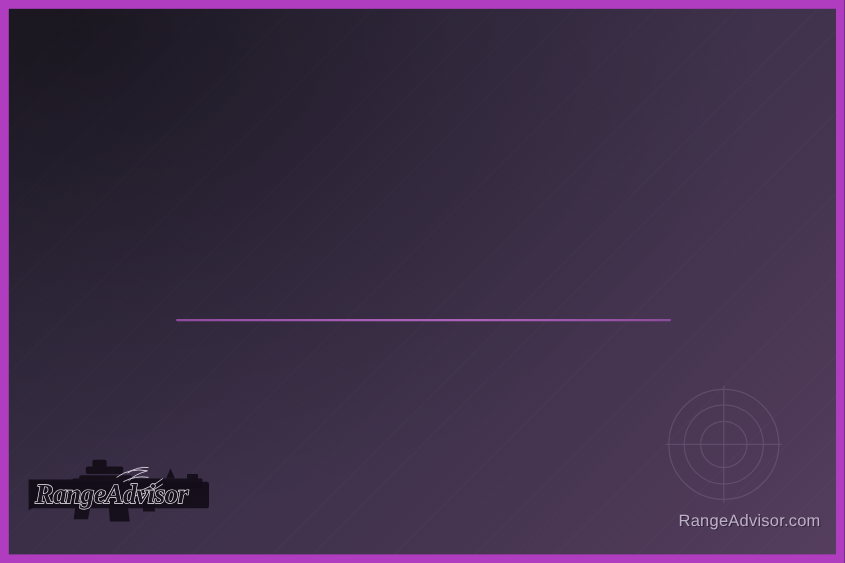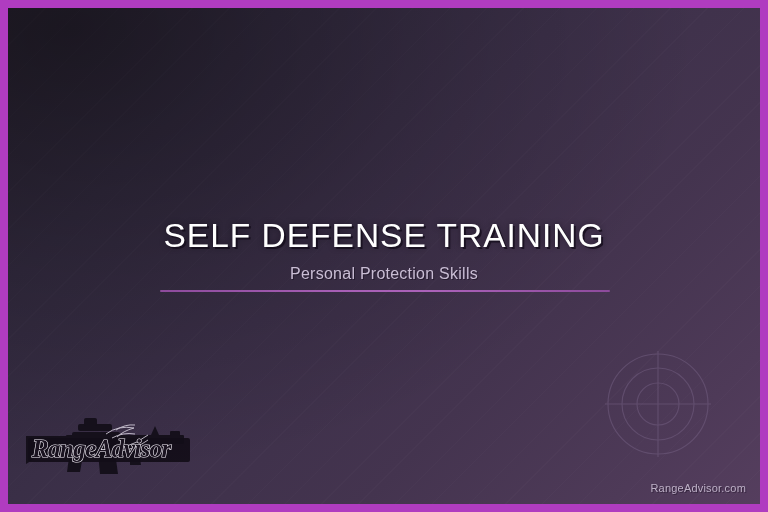--- a/index.html
+++ b/index.html
@@ -129,22 +129,22 @@
     top: 408px;
     width: 178px;
     height: 62px;
   }
   #brand-logo svg { display: block; }
 
   
   #site-watermark {
     position: absolute;
     right: 14px;
-    bottom: 10px;
-    font-size: 11px;
+    bottom: 22px;
+    font-size: 15px;
     color: #bdb0c6;
     letter-spacing: 0.2px;
     text-shadow: 1px 1px 0 rgba(20,12,28,0.45);
     white-space: nowrap;
   }
 </style>
 </head>
 <body>
 
 <div id="slide">
@@ -159,24 +159,20 @@
         <g fill="none" stroke="#6e5a7c" stroke-width="1.15" opacity="0.62">
           <circle cx="53" cy="53" r="50"></circle>
           <circle cx="53" cy="53" r="36"></circle>
           <circle cx="53" cy="53" r="21"></circle>
           <line x1="53" y1="0" x2="53" y2="106"></line>
           <line x1="0" y1="53" x2="106" y2="53"></line>
         </g>
       </svg>
     </div>
 
-    <div id="title-block">
-      <span id="page-title">SELF DEFENSE TRAINING</span>
-      <span id="page-subtitle">Personal Protection Skills</span>
-    </div>
 
     <div id="title-divider"></div>
 
     <div id="brand-logo">
       <svg width="178" height="62" viewBox="0 0 178 62" aria-hidden="true">
         <defs>
           <clipPath id="clipAll">
               <rect x="0" y="0" width="178" height="62"></rect>
             </clipPath>
         </defs>

